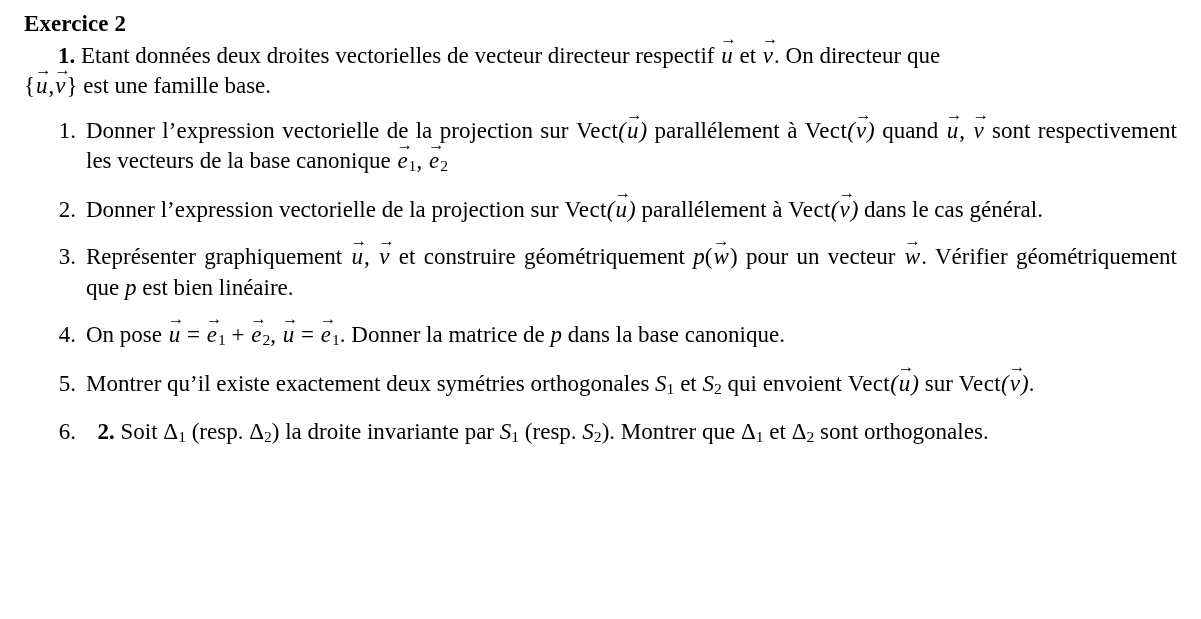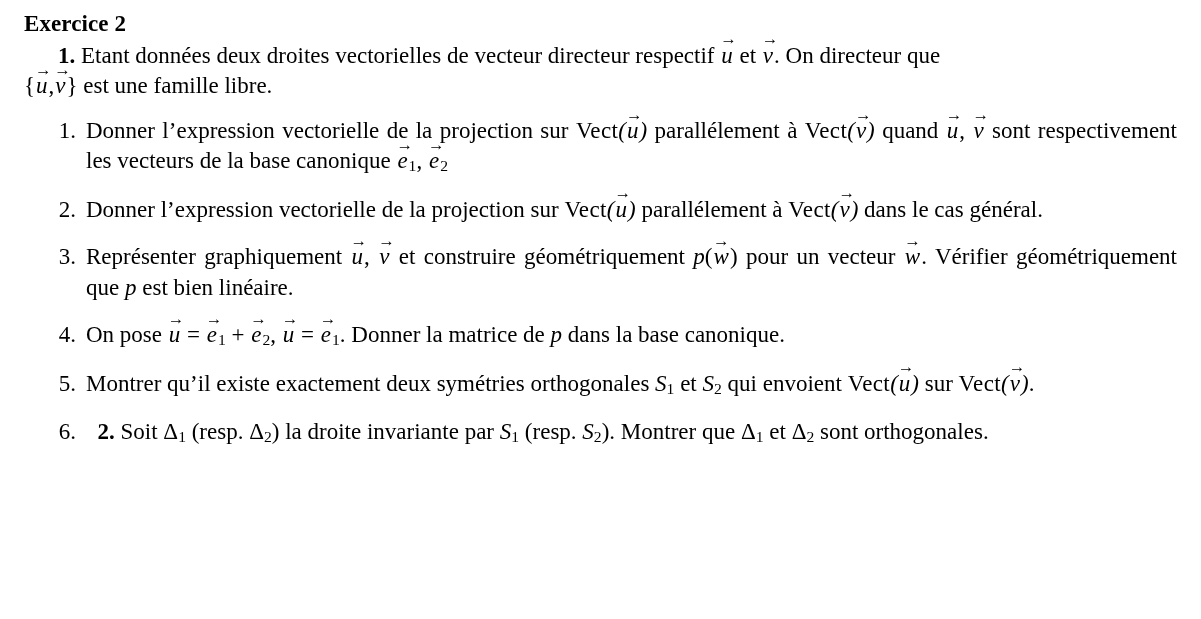--- a/index.html
+++ b/index.html
@@ -106,21 +106,21 @@
 
   <div class="exercise-title">Exercice 2</div>
 
   <p class="intro">
     <span class="indent"></span><span class="num">1.</span>
     <span>Etant données deux droites vectorielles de vecteur directeur respectif</span>
     <span class="vecwrap"><span class="arrow">→</span><span>u</span></span>
     <span>et</span>
     <span class="vecwrap"><span class="arrow">→</span><span>v</span></span><span>. On directeur que</span>
     <br>
-    <span>{</span><span class="vecwrap"><span class="arrow">→</span><span>u</span></span><span>,</span><span class="vecwrap"><span class="arrow">→</span><span>v</span></span><span>} est une famille libre.</span>
+    <span>{</span><span class="vecwrap"><span class="arrow">→</span><span>u</span></span><span>,</span><span class="vecwrap"><span class="arrow">→</span><span>v</span></span><span>} est une famille base.</span>
   </p>
 
   <ol class="main-list">
 
     <li>
       <span class="marker">1.</span>
       <span>
         Donner l’expression vectorielle de la projection sur
         <span class="nowrap"><span class="vect">Vect</span><span class="mi">(</span><span class="vecwrap"><span class="arrow">→</span><span>u</span></span><span class="mi">)</span></span>
         parallélement à

